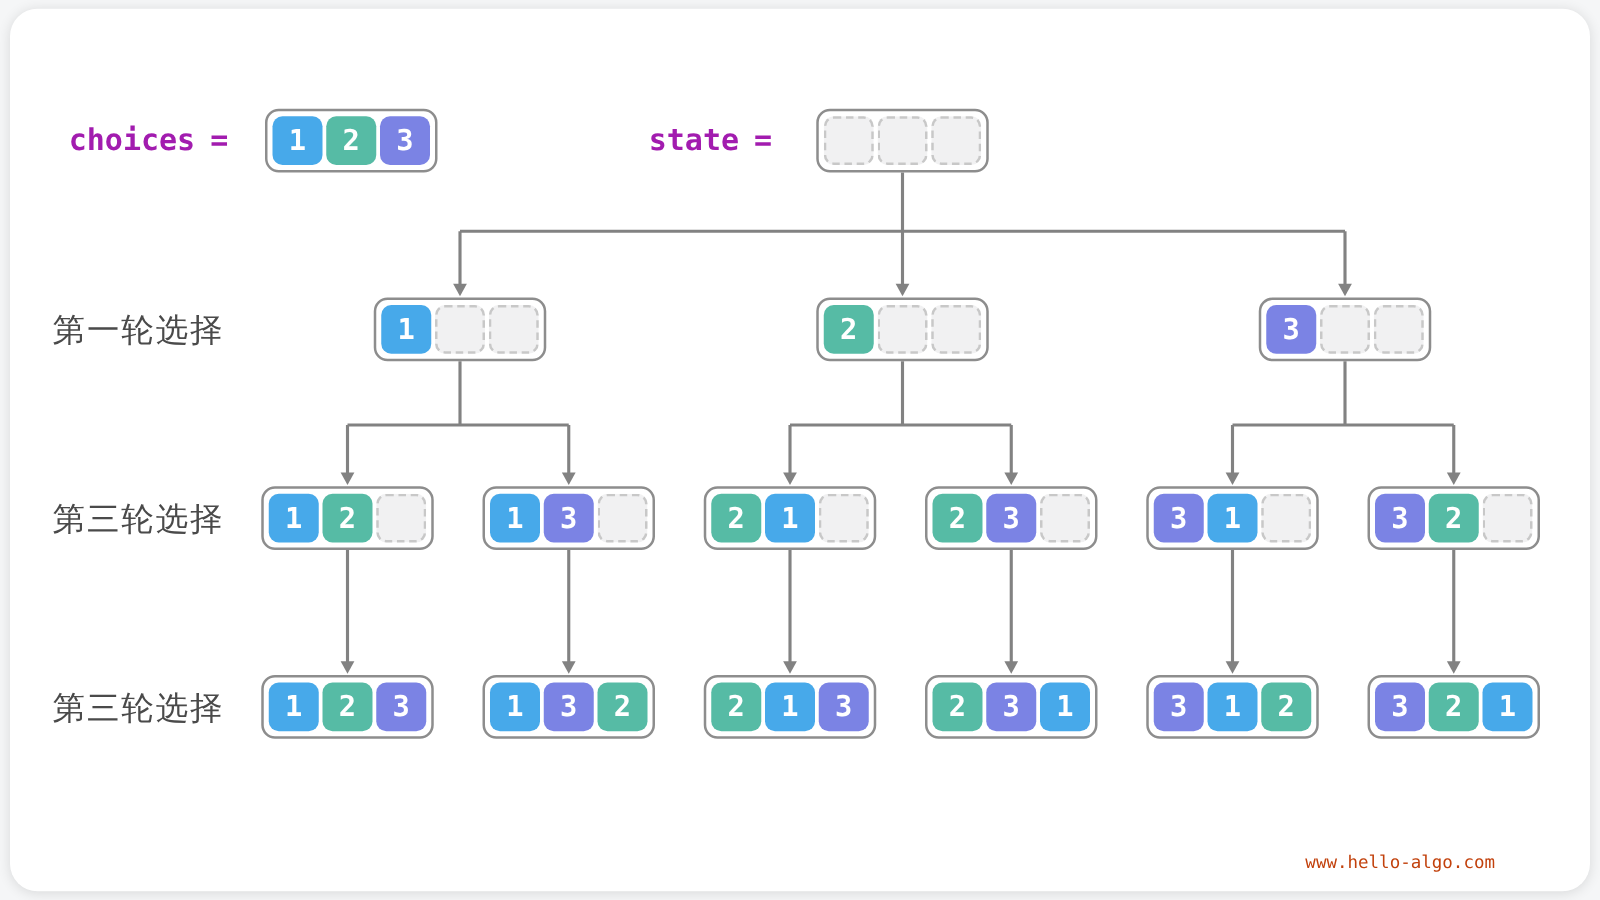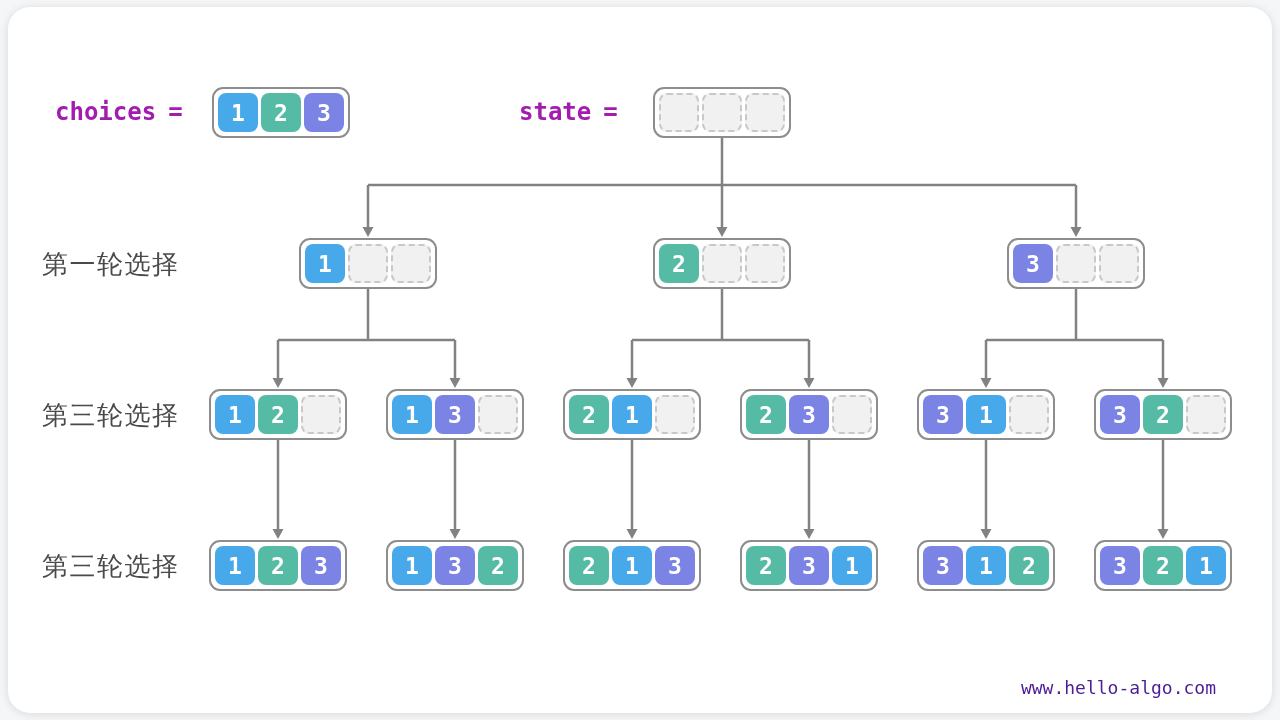--- a/index.html
+++ b/index.html
@@ -31,22 +31,22 @@
     position:absolute;height:51px;line-height:51px;
     font-family:"DejaVu Sans Mono",monospace;font-weight:bold;font-size:24px;color:#a21caf;
     white-space:nowrap;
   }
   .hdr-label .eq{margin-left:12px;}
   .row-label{
     position:absolute;left:42px;height:36px;line-height:36px;
     font-size:26px;color:#4a4a4a;letter-spacing:1.5px;white-space:nowrap;
   }
   .watermark{
-    position:absolute;right:64px;bottom:22px;
-    font-family:"DejaVu Sans Mono",monospace;font-size:18px;color:#4c1d95;
+    position:absolute;right:84px;bottom:22px;
+    font-family:"DejaVu Sans Mono",monospace;font-size:14px;color:#c2410c;
   }
 </style>
 </head>
 <body>
 
 <div class="card"></div>
 
 <svg class="connectors" id="connectors" viewBox="0 0 1280 720" xmlns="http://www.w3.org/2000/svg">
     <path d="M722 138L722 185M368 185L1076 185M368 185L368 228M722 185L722 228M1076 185L1076 228M368 289L368 340M278 340L455 340M278 340L278 379M455 340L455 379M722 289L722 340M632 340L809 340M632 340L632 379M809 340L809 379M1076 289L1076 340M986 340L1163 340M986 340L986 379M1163 340L1163 379M278 440L278 530M455 440L455 530M632 440L632 530M809 440L809 530M986 440L986 530M1163 440L1163 530" fill="none" stroke="#828282" stroke-width="2.5"></path>
     <polygon points="362.5,227 373.5,227 368,237" fill="#828282"></polygon>

